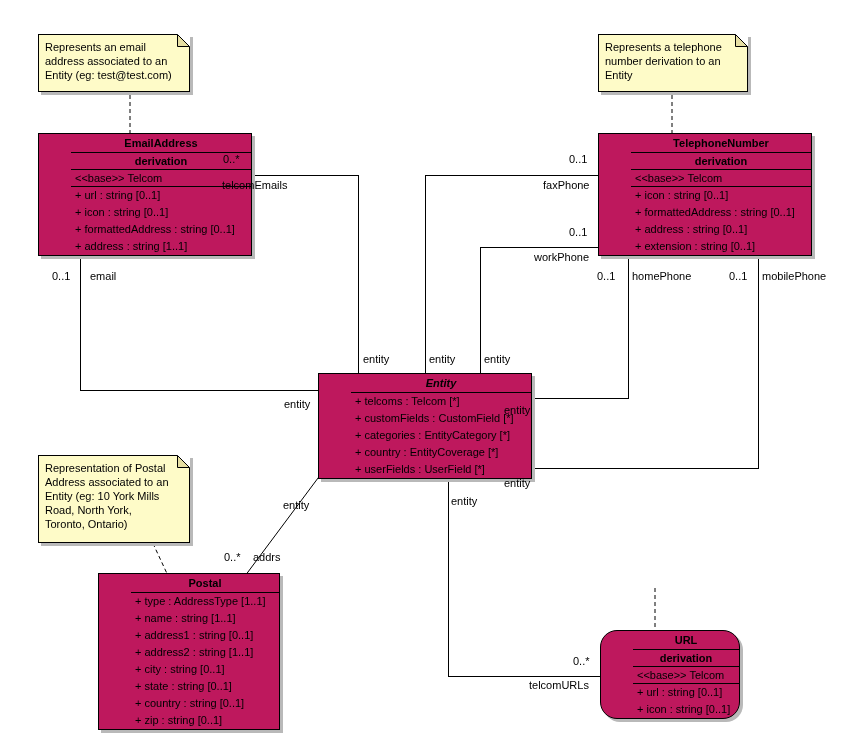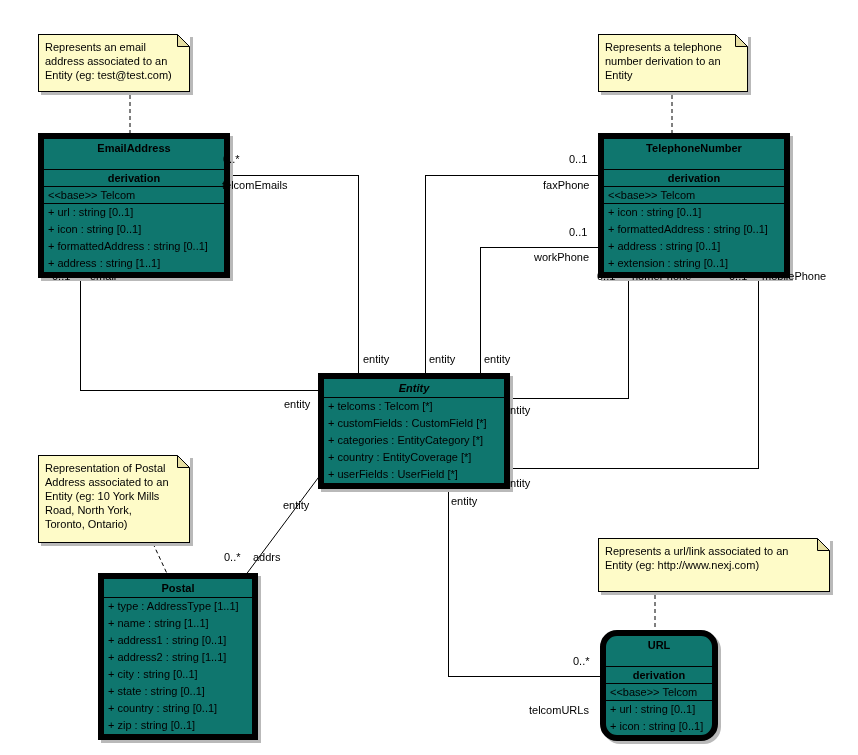--- a/index.html
+++ b/index.html
@@ -33,31 +33,32 @@
   .note-text{
     position:relative;z-index:2;
     padding:5px 6px 4px 6px;
     line-height:14px;
     white-space:pre-line;
   }
 
   
   .uml-class{
     position:absolute;z-index:2;
-    background:#0f766e;
-    border:6px solid #000000;
+    background:#be185d;
+    border:1px solid #000000;
     box-shadow:3px 3px 0 #b9b9b9;
+    padding-left:32px;
   }
   .uml-title{
     font-weight:bold;text-align:center;
     padding:2px 4px;line-height:14px;white-space:nowrap;overflow:hidden;
   }
   .uml-title.italic{font-style:italic;}
   .uml-sect{border-top:1px solid #000;}
-  .deriv-row{font-weight:bold;text-align:center;line-height:16px;white-space:nowrap;overflow:hidden;margin-top:12px;}
+  .deriv-row{font-weight:bold;text-align:center;line-height:16px;white-space:nowrap;overflow:hidden;}
   .base-row{line-height:16px;padding:0 4px;white-space:nowrap;overflow:hidden;}
   .attrs{padding:0;}
   .uml-row{line-height:17px;padding:0 4px;white-space:nowrap;overflow:hidden;}
 
   
   .edge-label{position:absolute;z-index:3;line-height:13px;white-space:nowrap;}
 </style>
 </head>
 <body>
 
@@ -102,27 +103,20 @@
     <svg class="note-fold" width="13" height="13" viewBox="0 0 13 13">
       <path d="M0.5 0.5 L12.5 12.5 L0.5 12.5 Z" fill="#E6DFA3" stroke="#000" stroke-width="1"></path>
     </svg>
     <div class="note-text">Representation of Postal
 Address associated to an
 Entity (eg: 10 York Mills
 Road, North York,
 Toronto, Ontario)</div>
   </div>
 
-  <div class="note" style="left:598px;top:538px;width:230px;height:52px;">
-    <svg class="note-fold" width="13" height="13" viewBox="0 0 13 13">
-      <path d="M0.5 0.5 L12.5 12.5 L0.5 12.5 Z" fill="#E6DFA3" stroke="#000" stroke-width="1"></path>
-    </svg>
-    <div class="note-text">Represents a url/link associated to an
-Entity (eg: http://www.nexj.com)</div>
-  </div>
 
   <div class="uml-class" style="left:38px;top:133px;width:180px;">
     <div class="uml-title">EmailAddress</div>
     <div class="uml-sect deriv-row">derivation</div>
     <div class="uml-sect base-row">&lt;&lt;base&gt;&gt; Telcom</div>
     <div class="uml-sect attrs">
       <div class="uml-row">+ url : string [0..1]</div>
       <div class="uml-row">+ icon : string [0..1]</div>
       <div class="uml-row">+ formattedAddress : string [0..1]</div>
       <div class="uml-row">+ address : string [1..1]</div>
@@ -199,15 +193,15 @@
   <span class="edge-label" style="left:729px;top:270px;">0..1</span>
   <span class="edge-label" style="left:762px;top:270px;">mobilePhone</span>
   <span class="edge-label" style="left:504px;top:477px;">entity</span>
 
   <span class="edge-label" style="left:283px;top:499px;">entity</span>
   <span class="edge-label" style="left:224px;top:551px;">0..*</span>
   <span class="edge-label" style="left:253px;top:551px;">addrs</span>
 
   <span class="edge-label" style="left:451px;top:495px;">entity</span>
   <span class="edge-label" style="left:573px;top:655px;">0..*</span>
-  <span class="edge-label" style="left:529px;top:704px;">telcomURLs</span>
+  <span class="edge-label" style="left:529px;top:679px;">telcomURLs</span>
 
 </div>
 
 </body></html>

